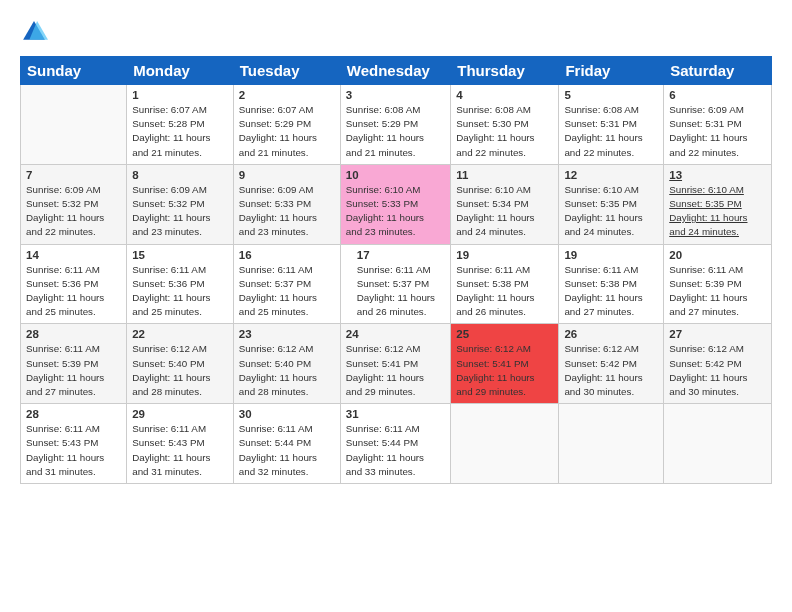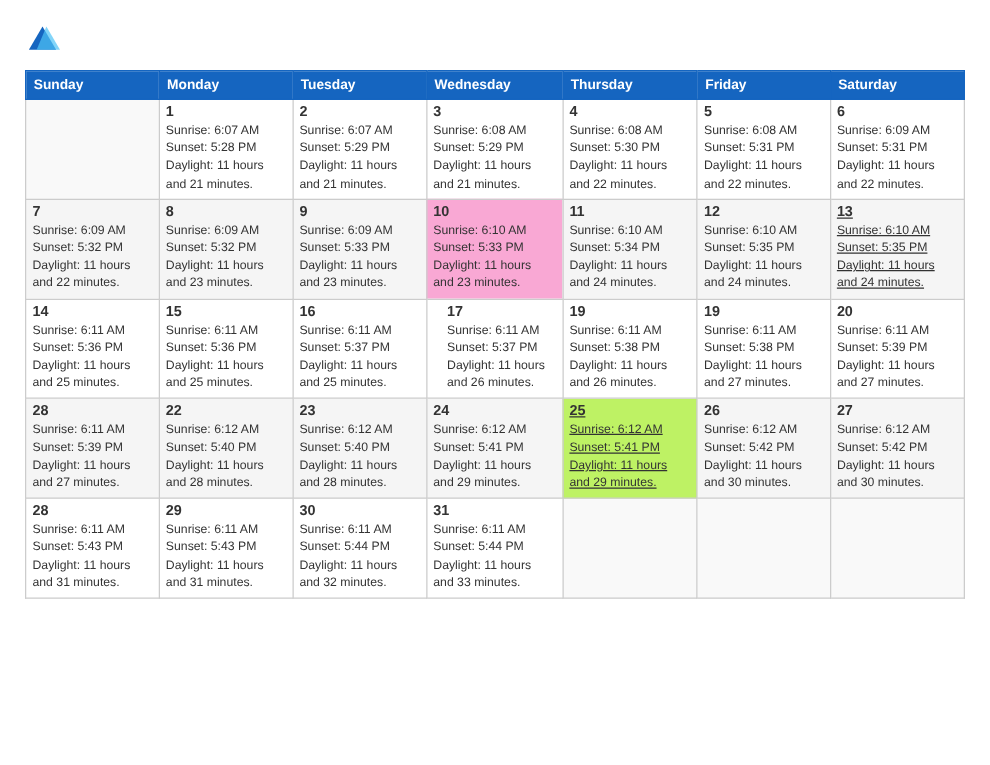--- a/index.html
+++ b/index.html
@@ -56,21 +56,21 @@
     .calendar-table {
       width: 100%;
       border-collapse: collapse;
       font-size: 10.5px;
     }
     .calendar-table thead tr th {
       background: #1565c0;
       color: #fff;
       text-align: left;
       padding: 5px 6px;
-      font-size: 11px;
+      font-size: 15px;
       font-weight: bold;
       border: 1px solid #1565c0;
     }
     .calendar-table tbody tr td {
       border: 1px solid #ccc;
       vertical-align: top;
       padding: 4px 5px;
       width: 113px;
       min-height: 70px;
       color: #333;
@@ -300,21 +300,21 @@
 Daylight: 11 hours
 and 28 minutes.</div>
           </td>
           <td style="background: rgb(245, 245, 245);">
             <span class="day-num">24</span>
             <div class="day-info" style="white-space: pre-line;">Sunrise: 6:12 AM
 Sunset: 5:41 PM
 Daylight: 11 hours
 and 29 minutes.</div>
           </td>
-          <td style="background: #bef264; text-decoration: underline;">
+          <td style="background: #ef4444;">
             <span class="day-num">25</span>
             <div class="day-info" style="white-space: pre-line;">Sunrise: 6:12 AM
 Sunset: 5:41 PM
 Daylight: 11 hours
 and 29 minutes.</div>
           </td>
           <td style="background: rgb(245, 245, 245);">
             <span class="day-num">26</span>
             <div class="day-info" style="white-space: pre-line;">Sunrise: 6:12 AM
 Sunset: 5:42 PM

